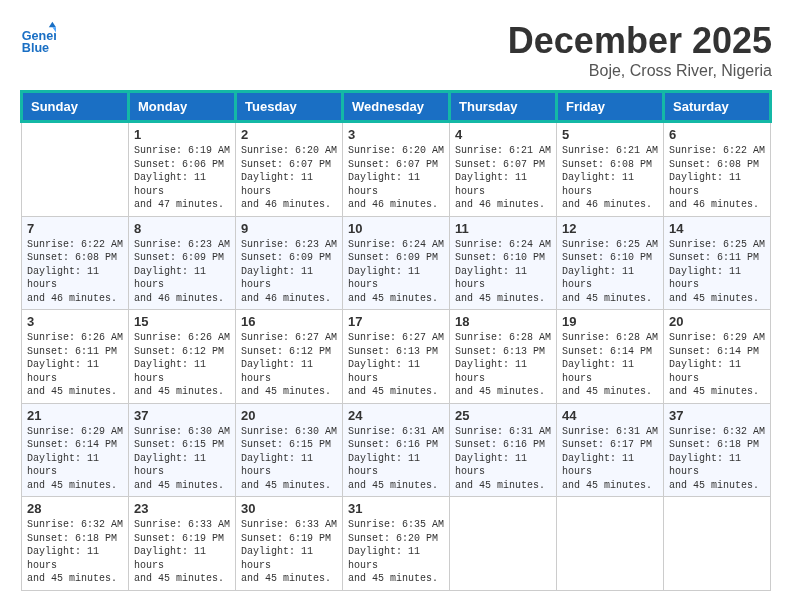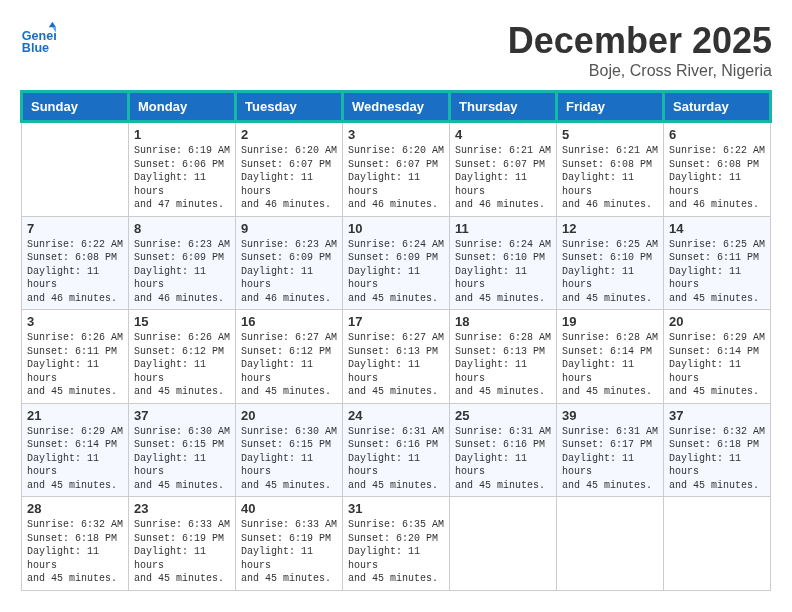--- a/index.html
+++ b/index.html
@@ -291,21 +291,21 @@
 and 45 minutes.</div>
         </td>
         <td>
           <div class="day-num">25</div>
           <div class="day-info" style="white-space: pre-line;">Sunrise: 6:31 AM
 Sunset: 6:16 PM
 Daylight: 11 hours
 and 45 minutes.</div>
         </td>
         <td>
-          <div class="day-num">39</div>
+          <div class="day-num">44</div>
           <div class="day-info" style="white-space: pre-line;">Sunrise: 6:31 AM
 Sunset: 6:17 PM
 Daylight: 11 hours
 and 45 minutes.</div>
         </td>
         <td>
           <div class="day-num">37</div>
           <div class="day-info" style="white-space: pre-line;">Sunrise: 6:32 AM
 Sunset: 6:18 PM
 Daylight: 11 hours
@@ -321,21 +321,21 @@
 and 45 minutes.</div>
         </td>
         <td>
           <div class="day-num">23</div>
           <div class="day-info" style="white-space: pre-line;">Sunrise: 6:33 AM
 Sunset: 6:19 PM
 Daylight: 11 hours
 and 45 minutes.</div>
         </td>
         <td>
-          <div class="day-num">40</div>
+          <div class="day-num">30</div>
           <div class="day-info" style="white-space: pre-line;">Sunrise: 6:33 AM
 Sunset: 6:19 PM
 Daylight: 11 hours
 and 45 minutes.</div>
         </td>
         <td>
           <div class="day-num">31</div>
           <div class="day-info" style="white-space: pre-line;">Sunrise: 6:35 AM
 Sunset: 6:20 PM
 Daylight: 11 hours

